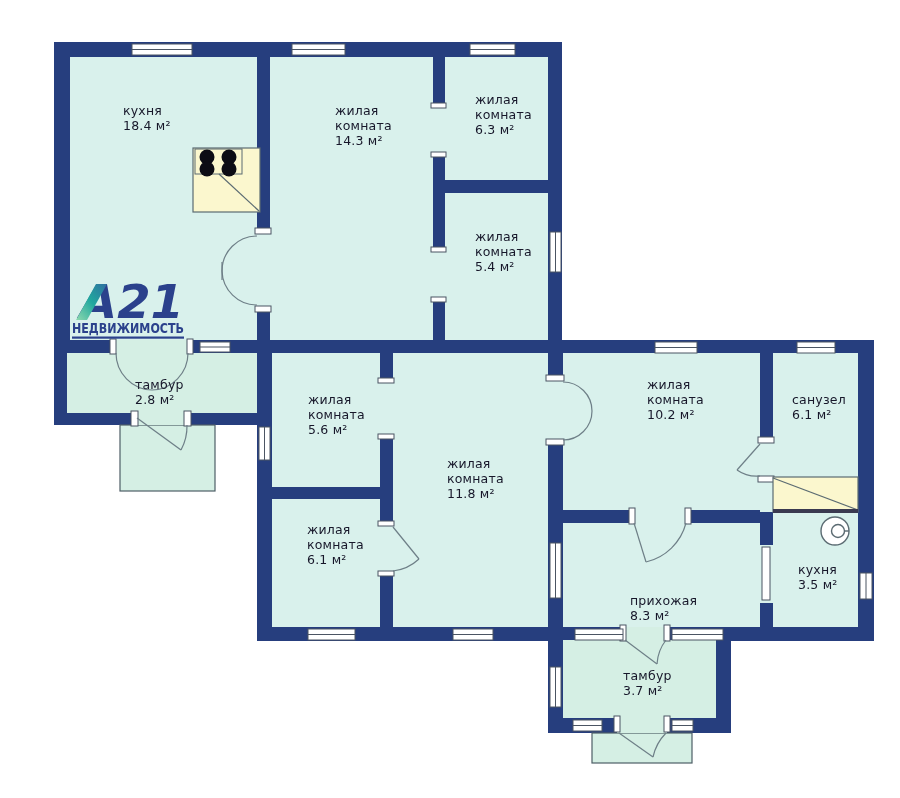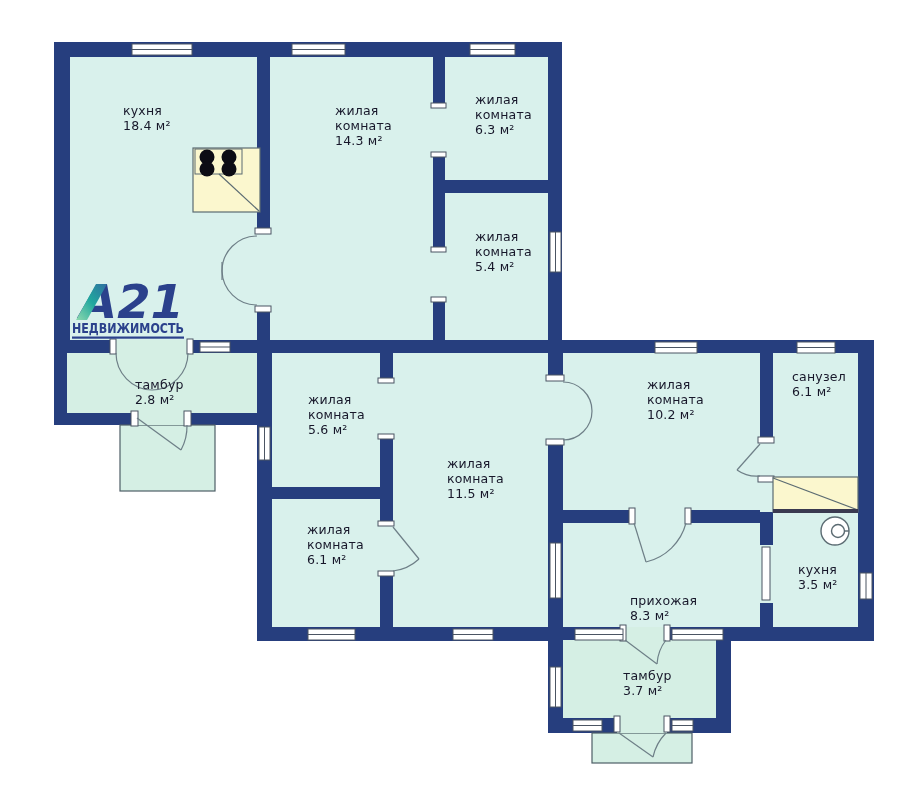--- a/index.html
+++ b/index.html
@@ -246,28 +246,28 @@
   <div>5.6 м²</div>
 </div>
 <div class="room-label" style="left:307px;top:522px">
   <div>жилая</div>
   <div>комната</div>
   <div>6.1 м²</div>
 </div>
 <div class="room-label" style="left:447px;top:456px">
   <div>жилая</div>
   <div>комната</div>
-  <div>11.5 м²</div>
+  <div>11.8 м²</div>
 </div>
 <div class="room-label" style="left:647px;top:377px">
   <div>жилая</div>
   <div>комната</div>
   <div>10.2 м²</div>
 </div>
-<div class="room-label" style="left:792px;top:369px">
+<div class="room-label" style="left:792px;top:392px">
   <div>санузел</div>
   <div>6.1 м²</div>
 </div>
 <div class="room-label" style="left:630px;top:593px">
   <div>прихожая</div>
   <div>8.3 м²</div>
 </div>
 <div class="room-label" style="left:798px;top:562px">
   <div>кухня</div>
   <div>3.5 м²</div>

